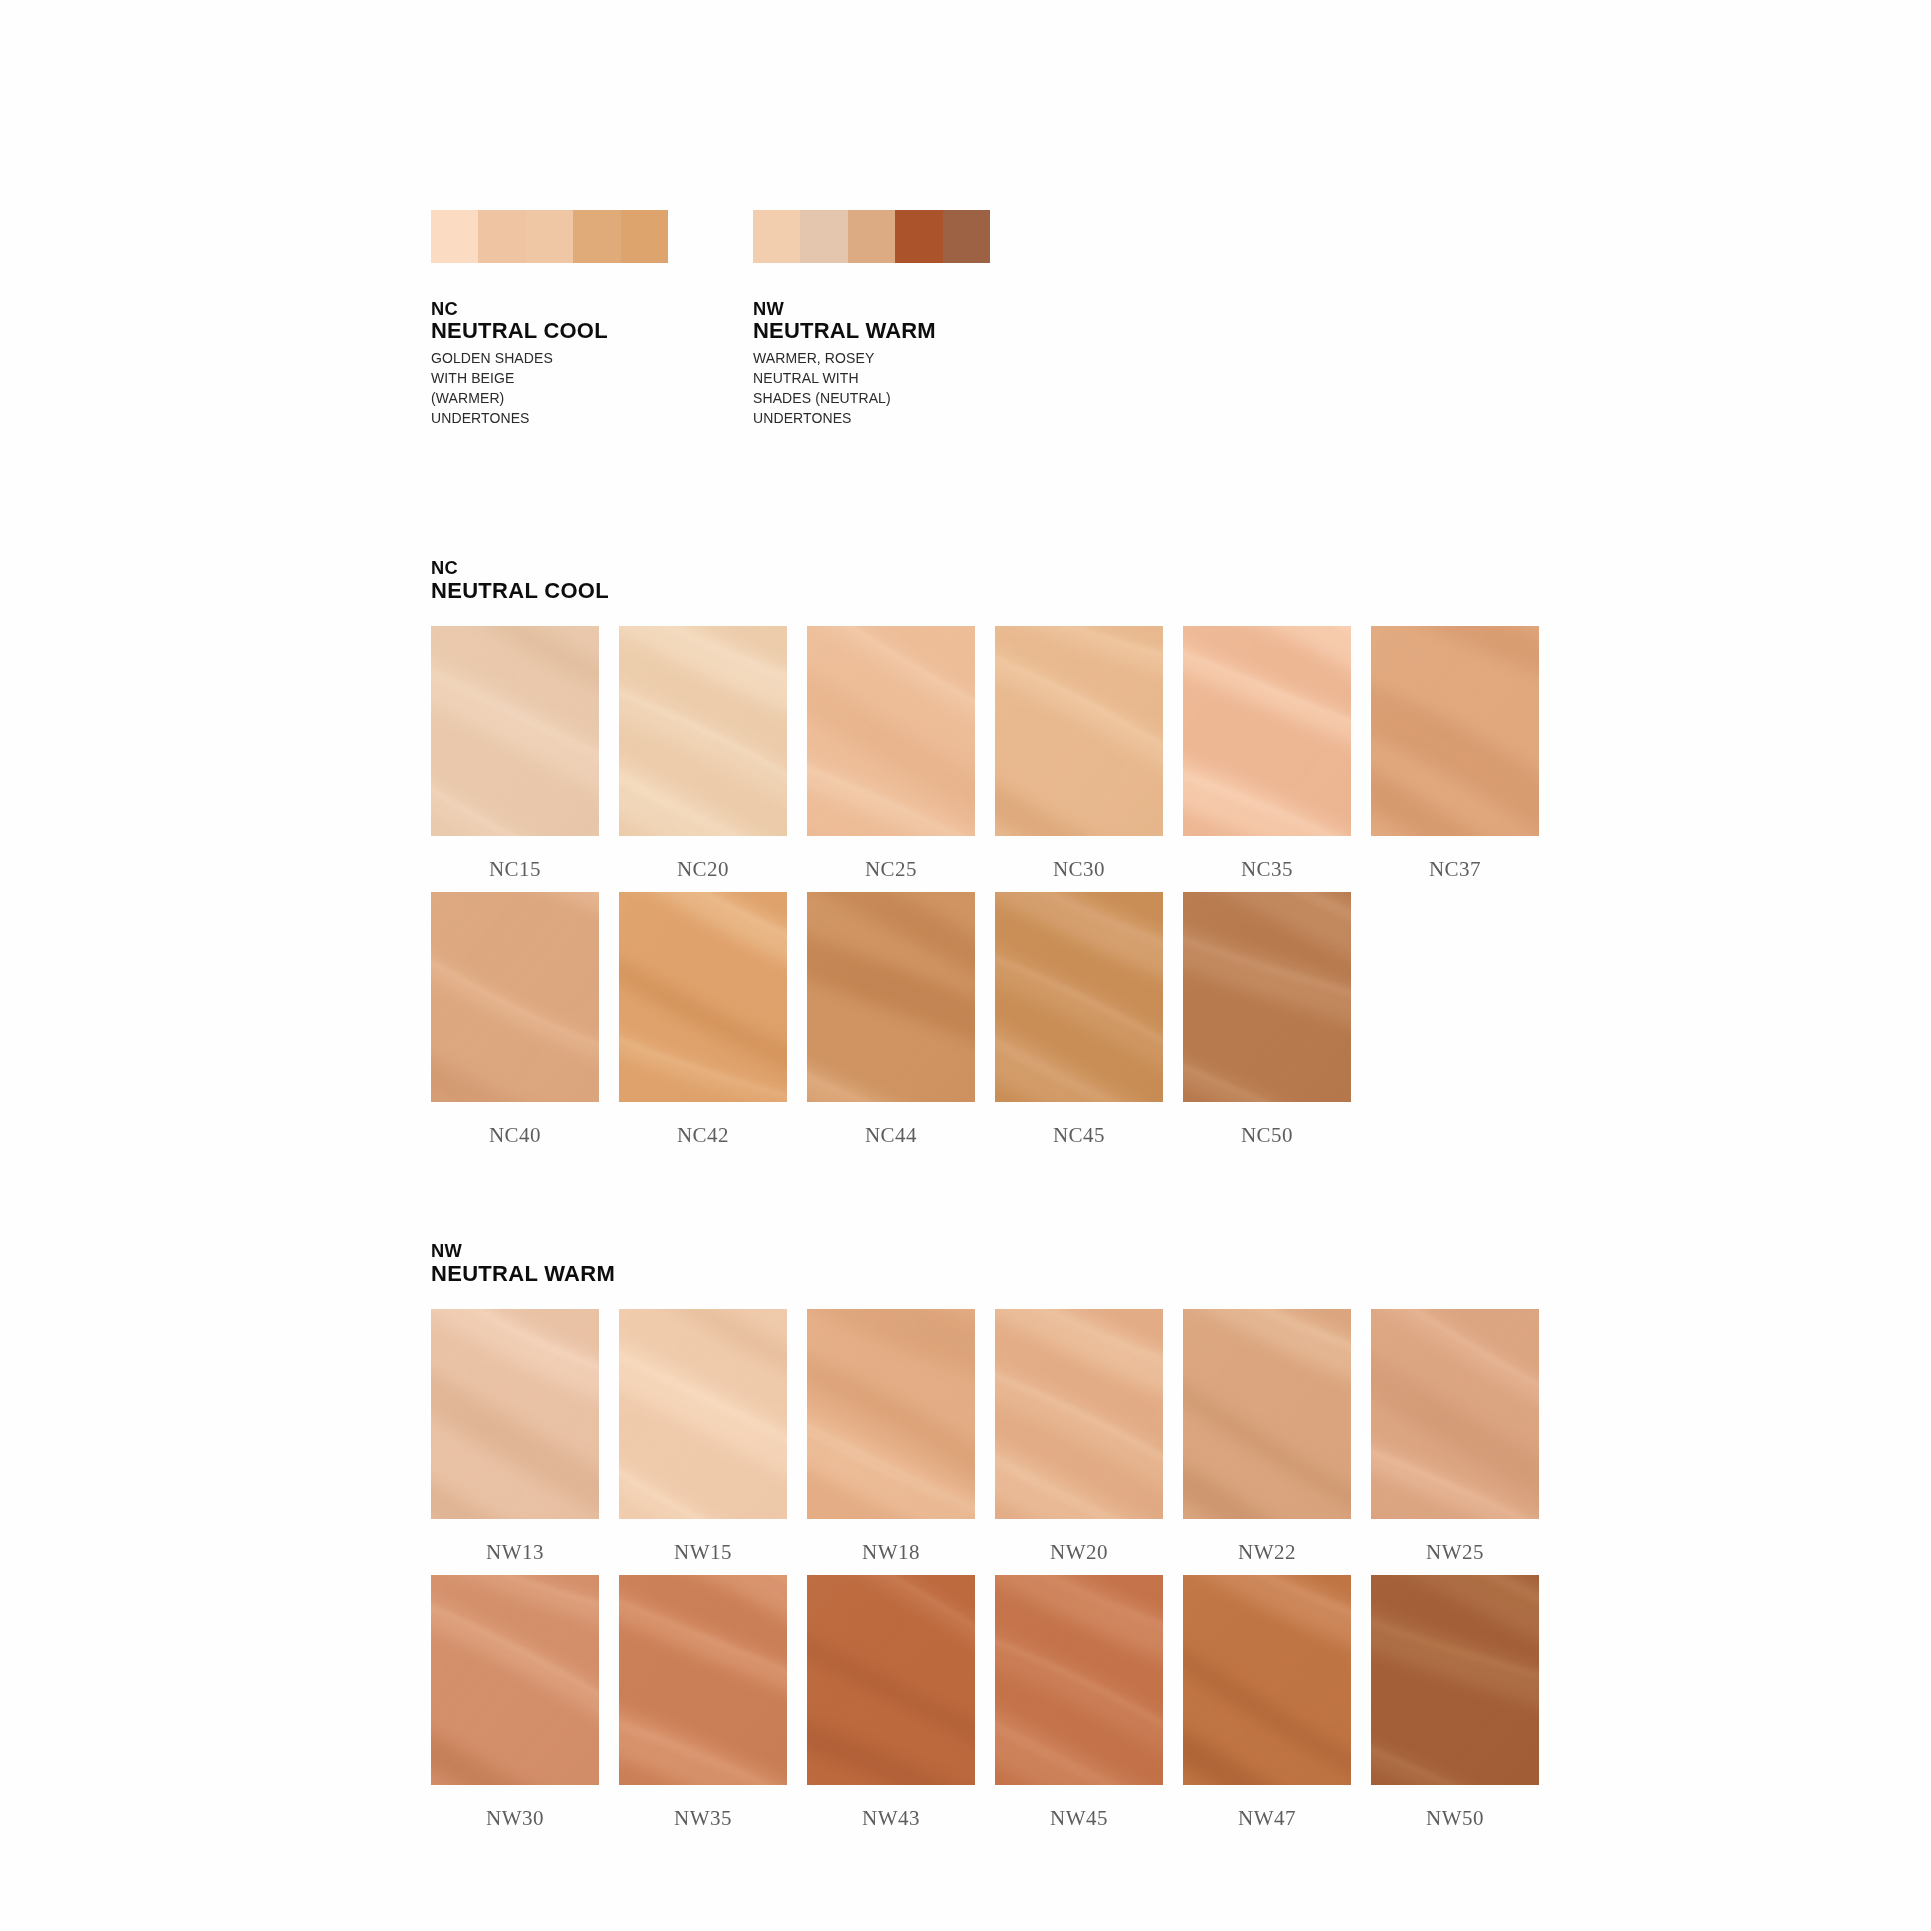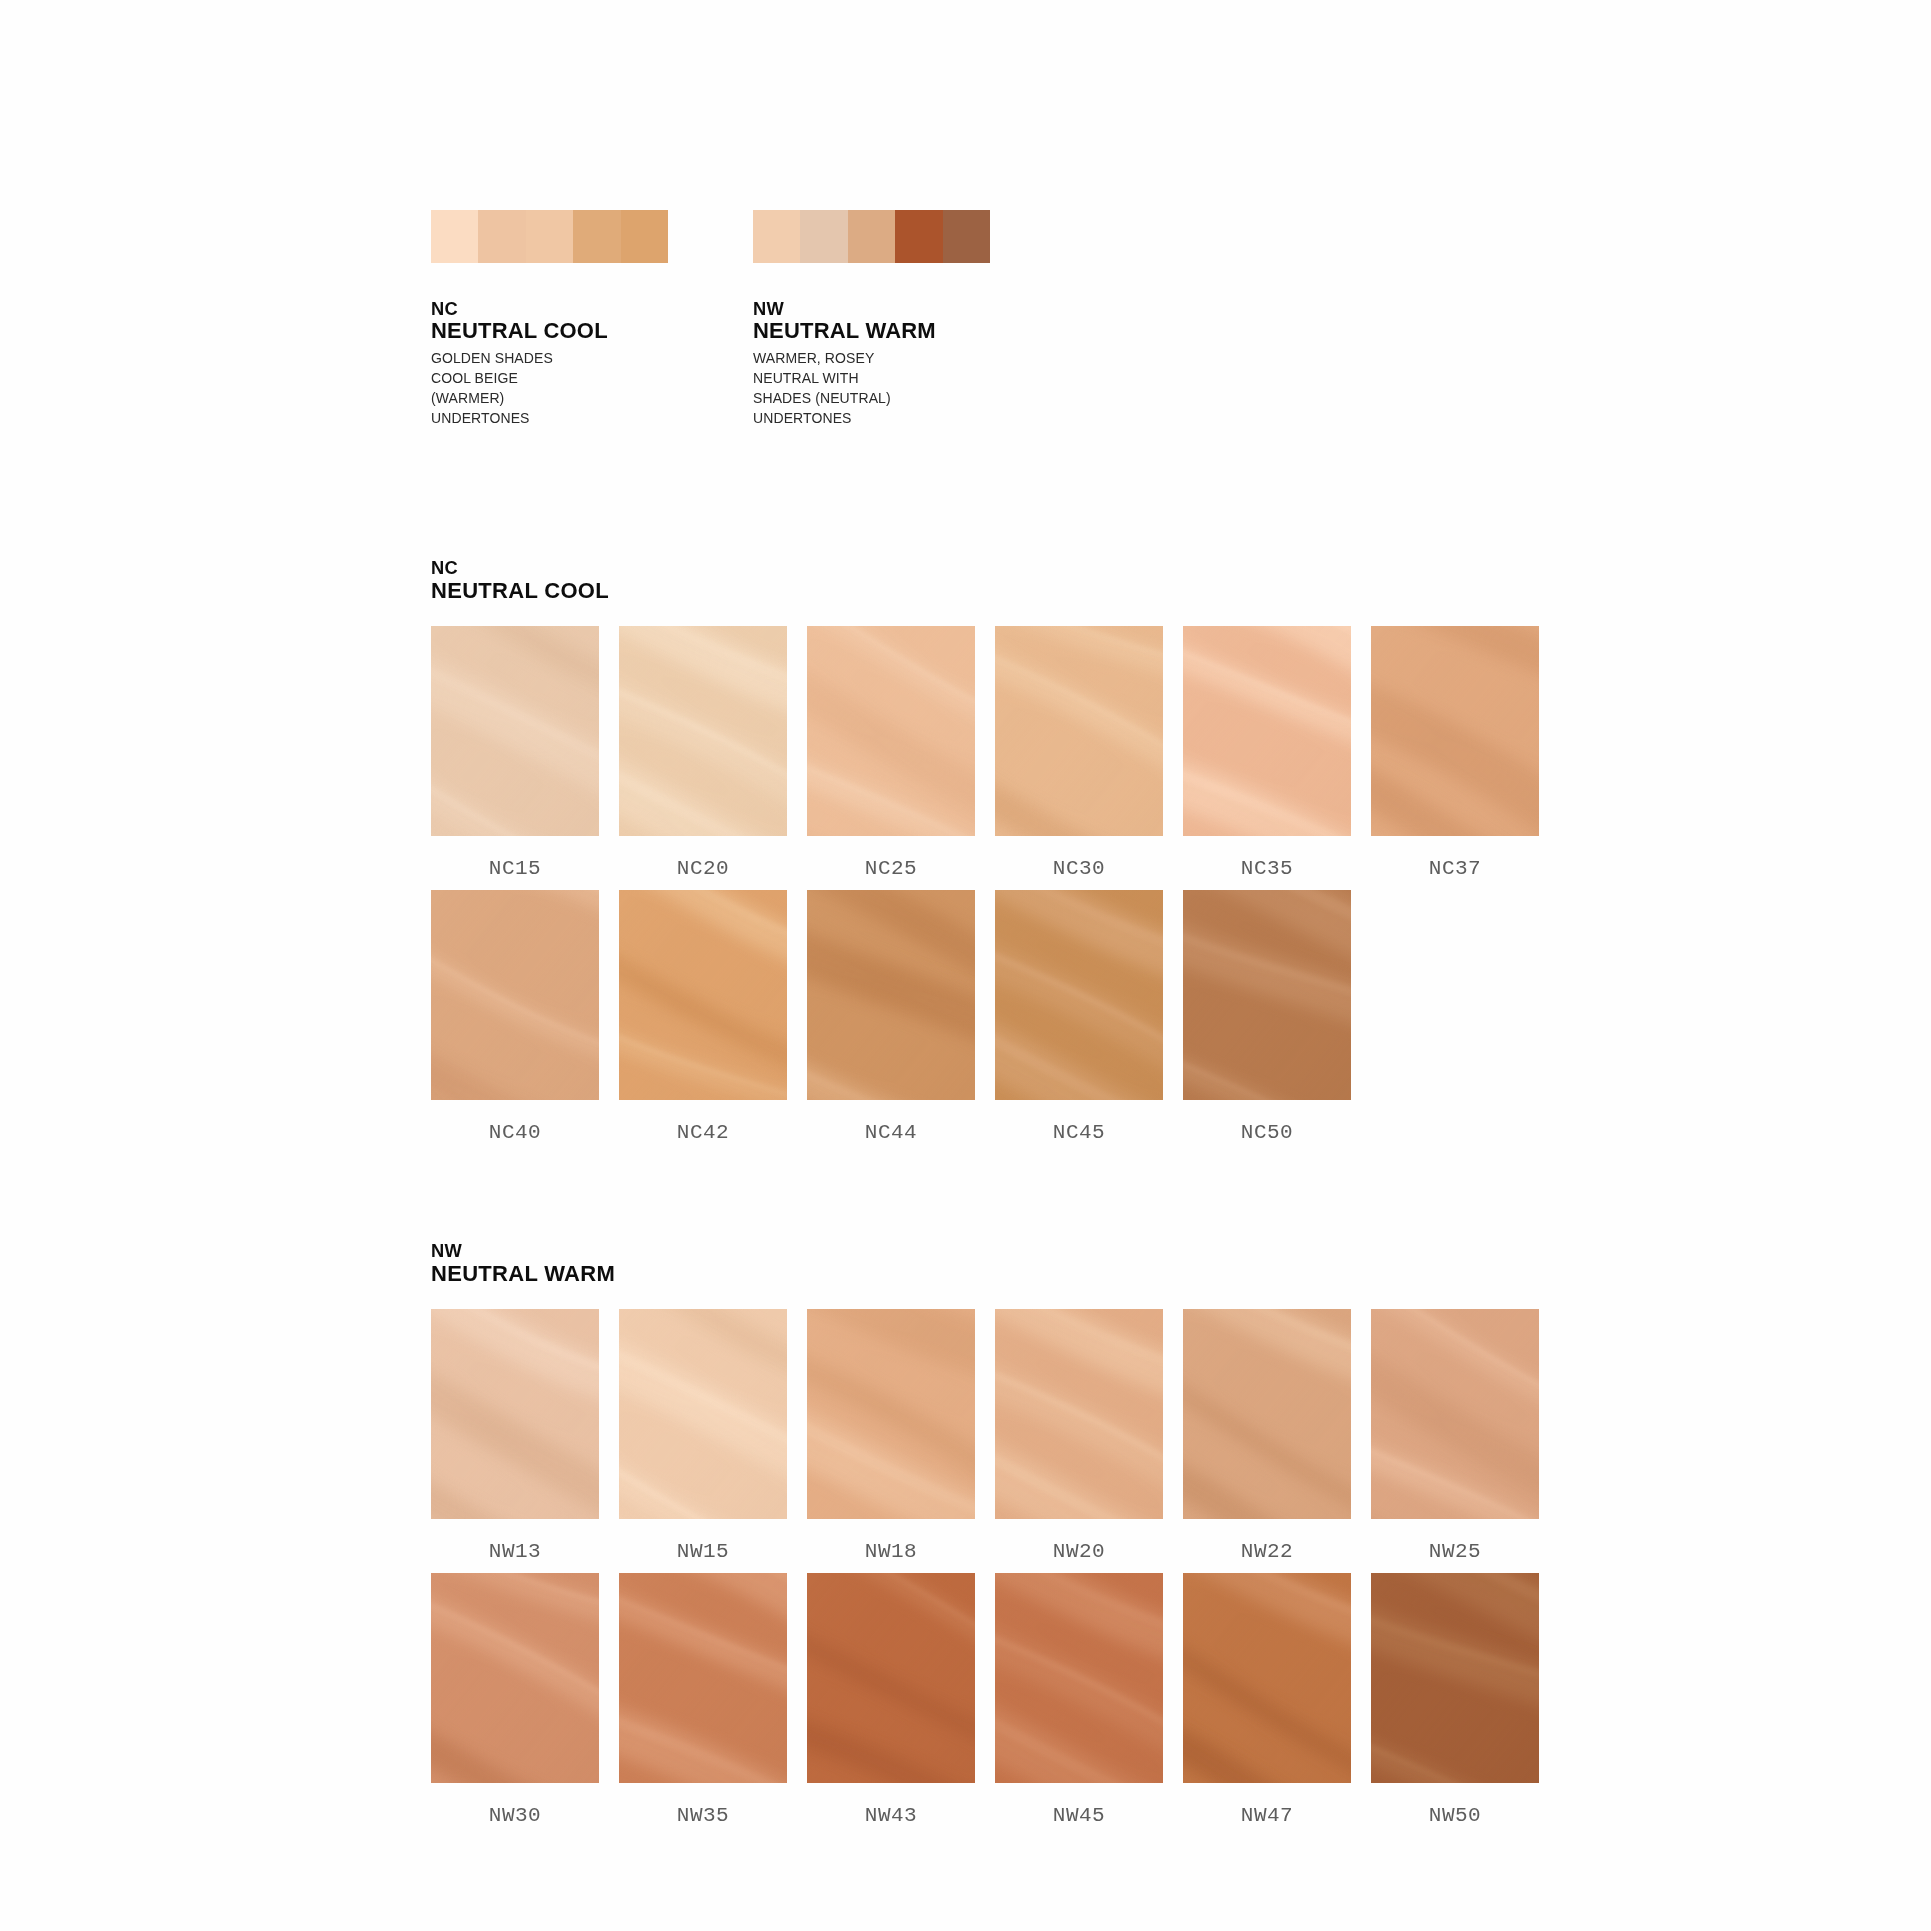--- a/index.html
+++ b/index.html
@@ -105,21 +105,21 @@
     overflow: hidden;
     background: #d8b49a;
   }
   .swatch .tex {
     position: absolute;
     inset: -30%;
     opacity: .95;
   }
   .caption {
     text-align: center;
-    font-family: Liberation Mono, monospace;
+    font-family: Liberation Serif, serif;
     font-size: 21px;
     letter-spacing: 0.5px;
     color: #5d5d5d;
     padding-top: 21px;
   }
   .spacer-cell { width: 168px; }
 </style>
 </head>
 <body>
 
@@ -132,21 +132,21 @@
           <div class="chip" style="background: rgb(251, 220, 194);"></div>
           <div class="chip" style="background: rgb(238, 196, 162);"></div>
           <div class="chip" style="background: rgb(240, 199, 164);"></div>
           <div class="chip" style="background: rgb(224, 171, 121);"></div>
           <div class="chip" style="background: rgb(221, 164, 109);"></div>
         </div>
       <div class="legend-code">NC</div>
       <div class="legend-name">NEUTRAL COOL</div>
       <div class="legend-desc">
         <span>GOLDEN SHADES</span>
-        <span>COOL BEIGE</span>
+        <span>WITH BEIGE</span>
         <span>(WARMER)</span>
         <span>UNDERTONES</span>
       </div>
     </div>
 
     <div class="legend-card">
       <div class="legend-strip" id="strip-nw">
           <div class="chip" style="background: rgb(242, 205, 174);"></div>
           <div class="chip" style="background: rgb(228, 198, 174);"></div>
           <div class="chip" style="background: rgb(220, 171, 132);"></div>

